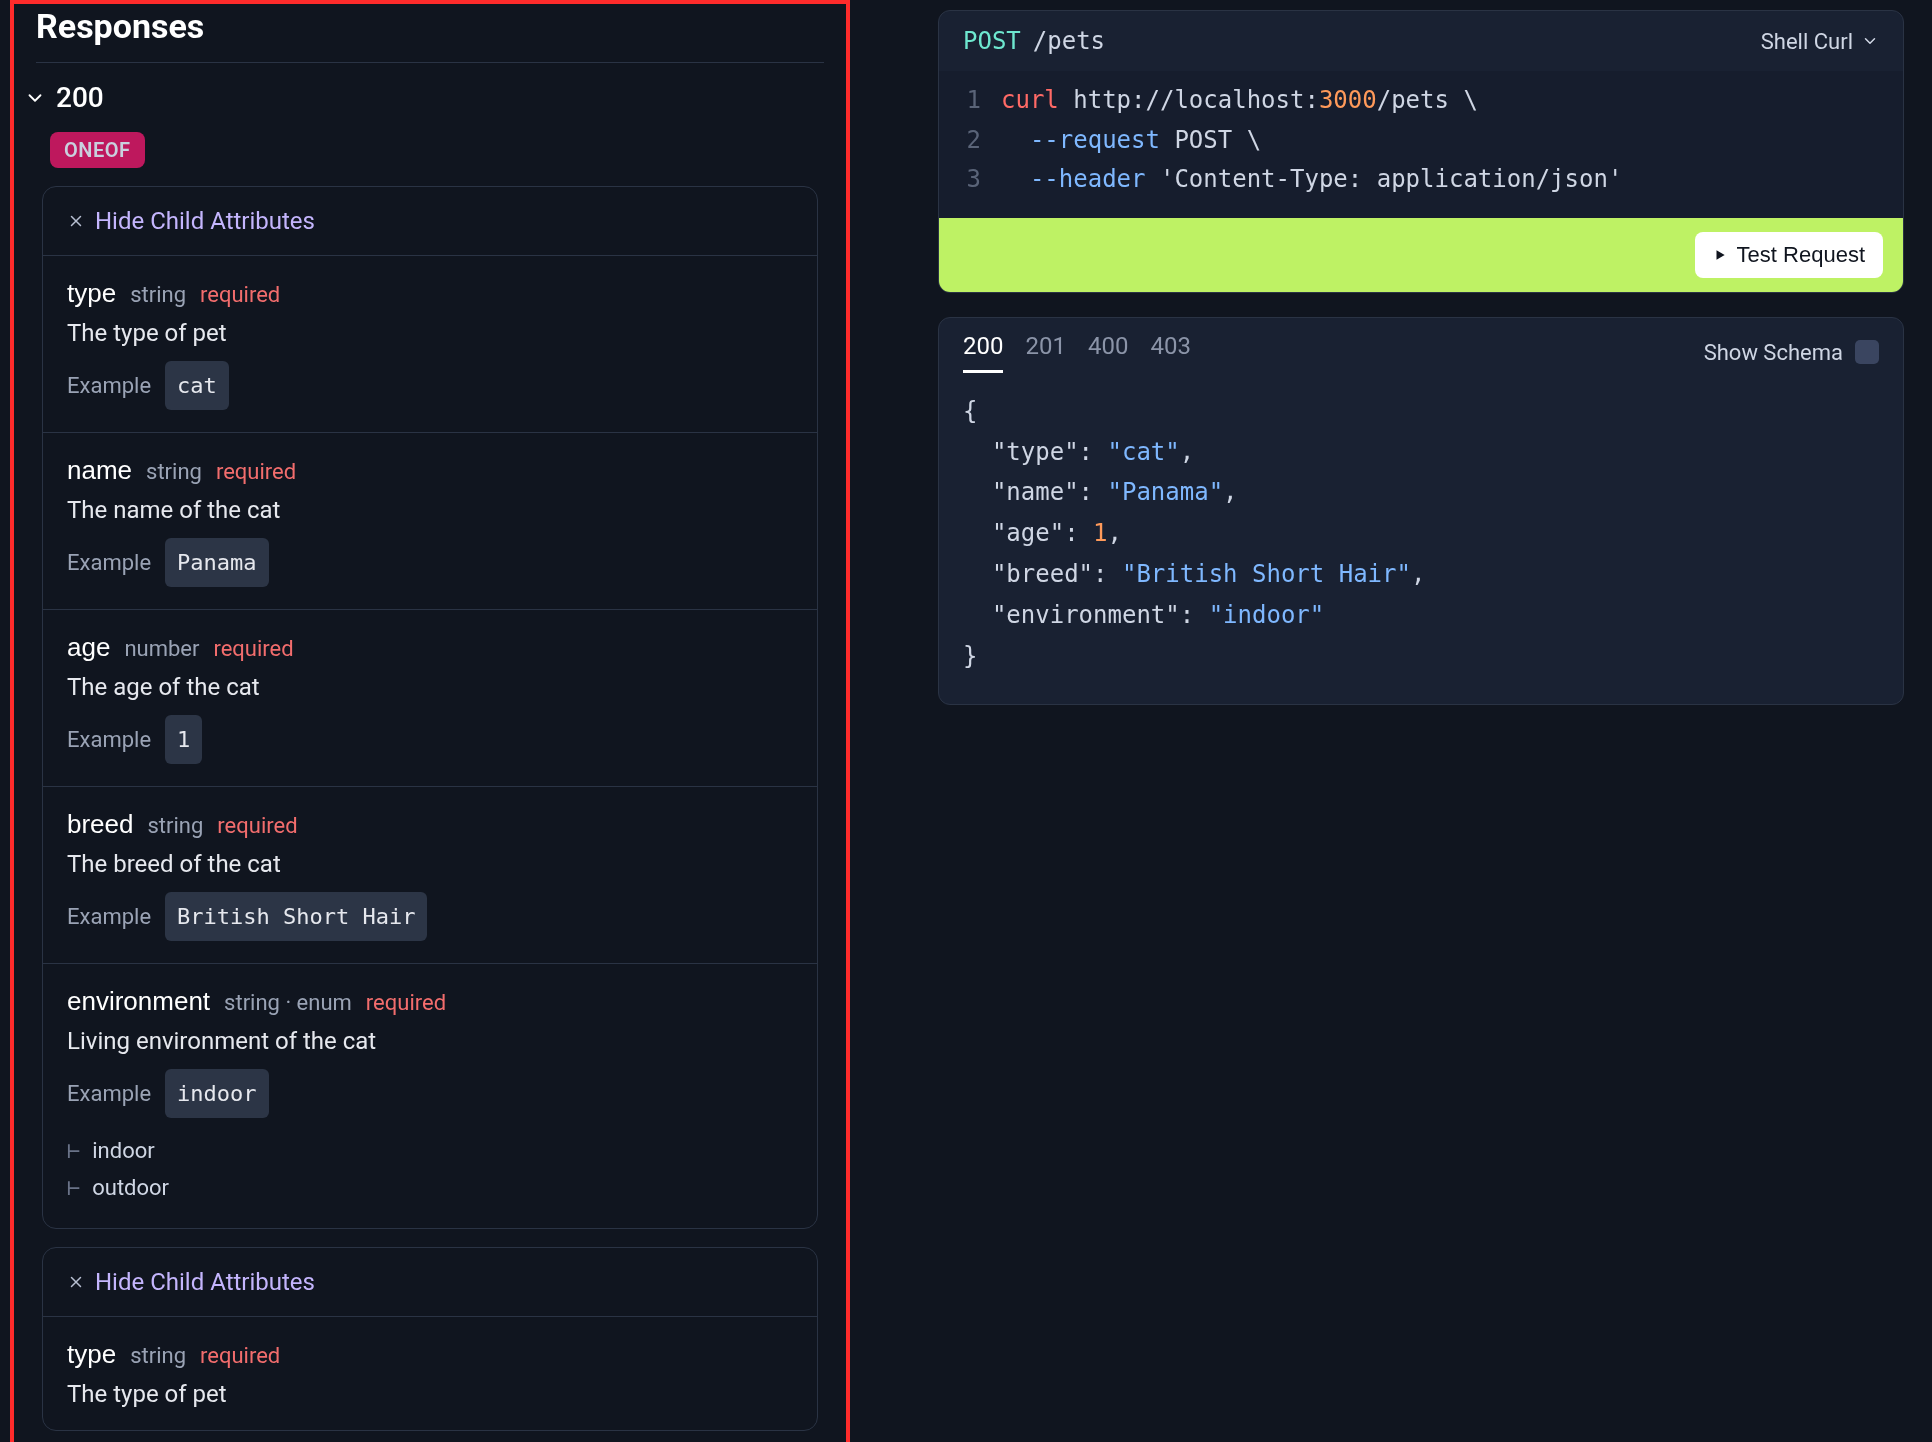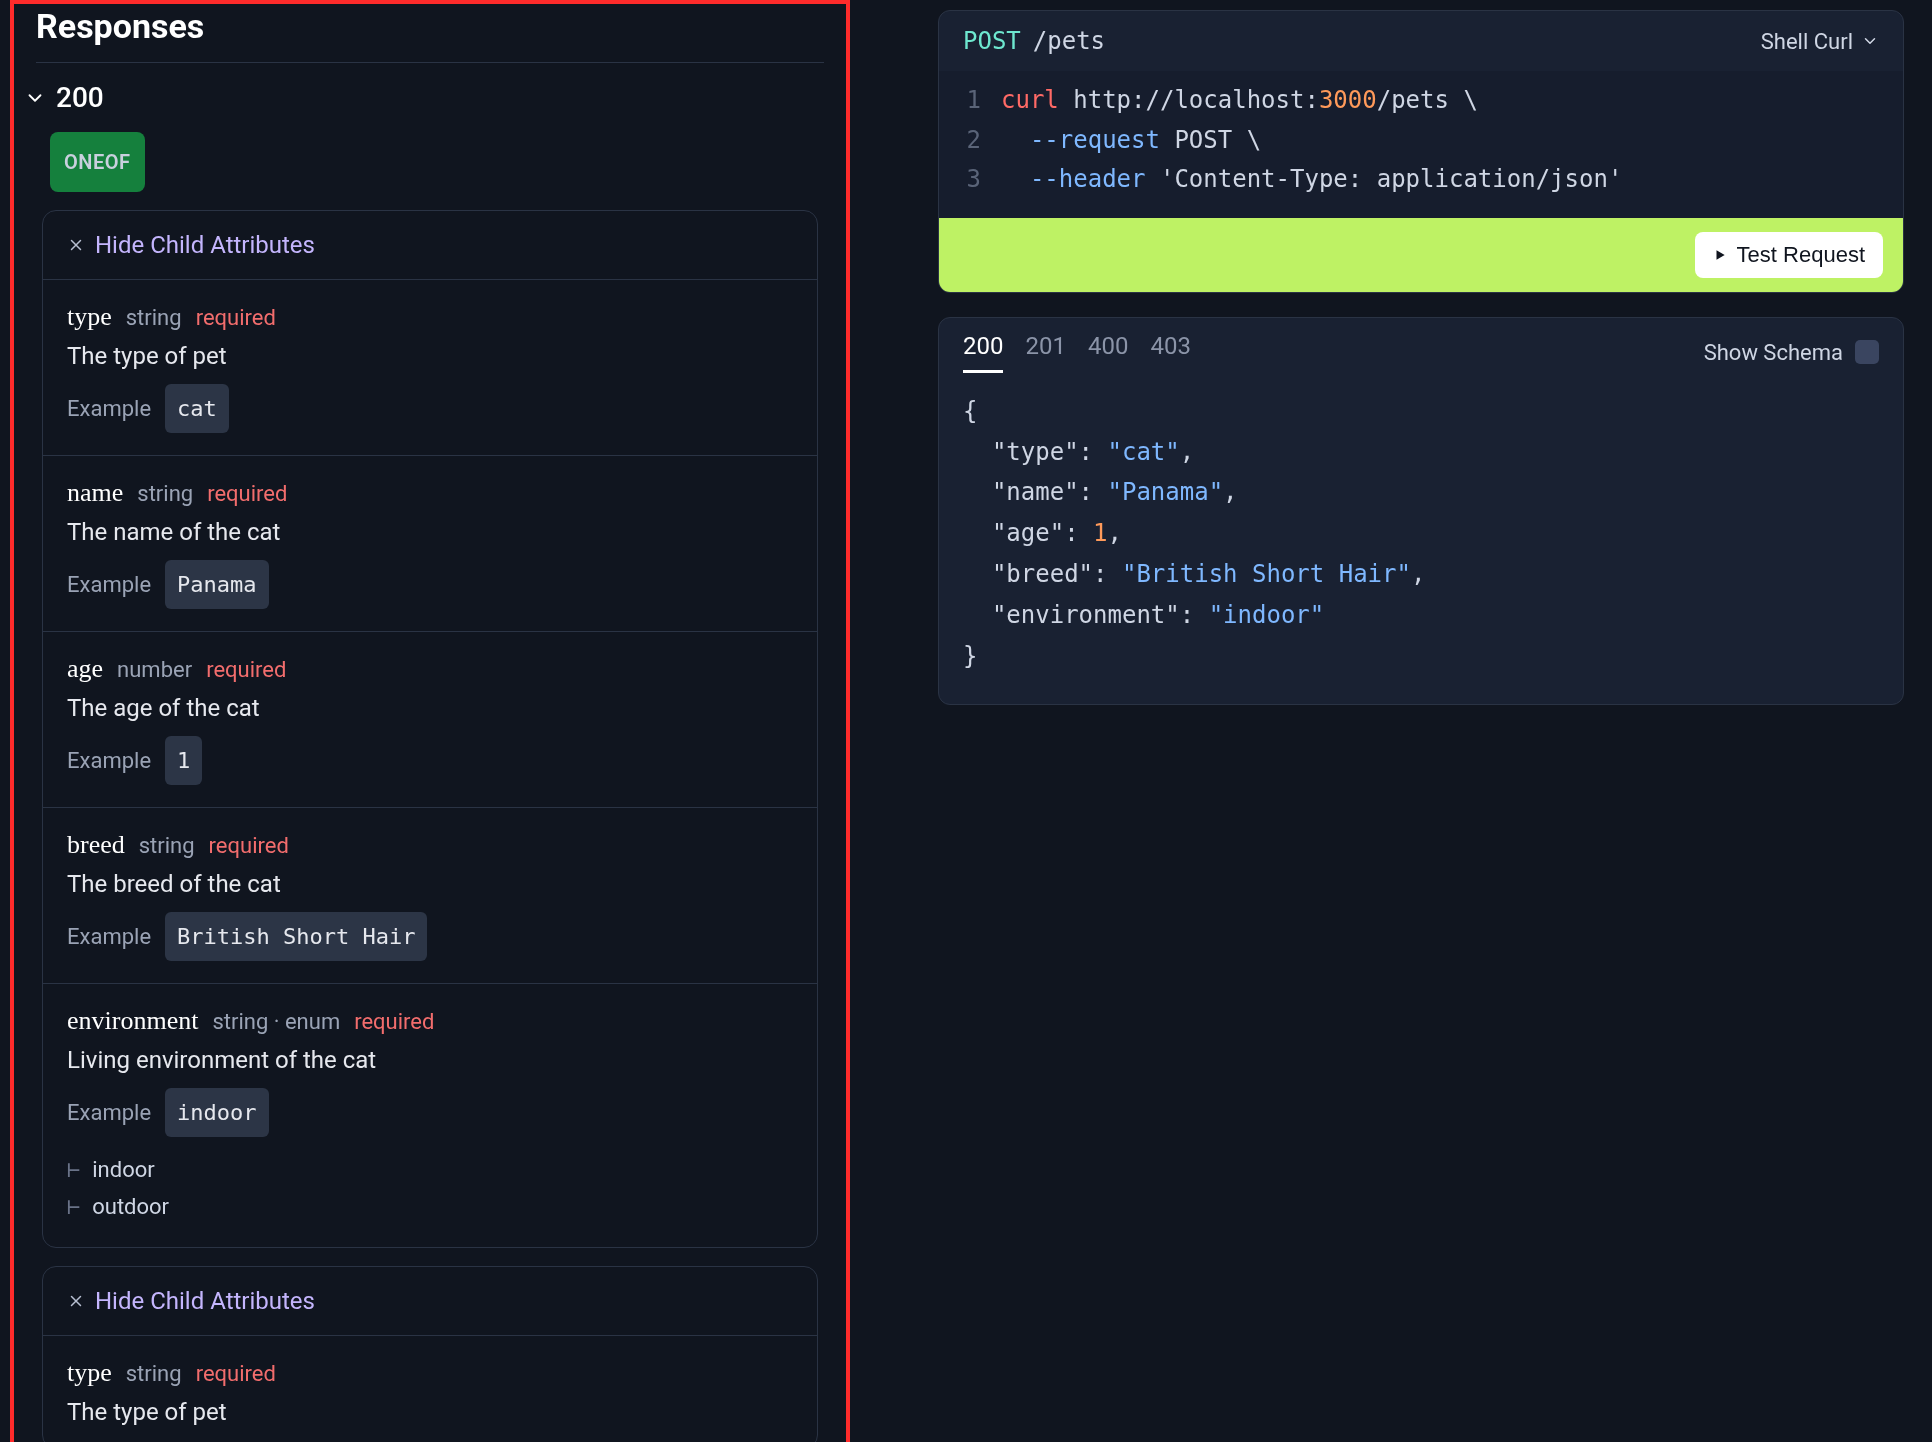--- a/index.html
+++ b/index.html
@@ -8,30 +8,30 @@
 .left-col { width:840px; flex-shrink:0; border:4px solid #ff2b2b; position:relative; }
 .right-col { flex:1; padding-top:10px; padding-right:18px; }
 
 .heading { font-size:34px; font-weight:700; color:#fff; padding:2px 22px 16px 22px; }
 .divider { height:1px; background:#2a3344; margin:0 22px; }
 
 .status-row { display:flex; align-items:center; gap:10px; padding:18px 10px 14px 10px; }
 .chev { width:22px; height:22px; color:#fff; }
 .status-code { font-size:28px; font-weight:500; color:#fff; }
 
-.badge-oneof { display:inline-block; margin:4px 0 18px 36px; background:#15803d; color:#c9d0de; font-size:20px; font-weight:600; padding:18px 14px; border-radius:8px; letter-spacing:0.5px; }
+.badge-oneof { display:inline-block; margin:4px 0 18px 36px; background:#be185d; color:#c9d0de; font-size:20px; font-weight:600; padding:6px 14px; border-radius:8px; letter-spacing:0.5px; }
 
 .schema-box { margin:0 28px 18px 28px; border:1px solid #2a3344; border-radius:14px; overflow:hidden; }
 
 .hide-row { display:flex; align-items:center; gap:10px; padding:20px 24px; color:#c4b5fd; font-size:24px; }
 .hide-row .x-ic { width:18px; height:18px; color:#b7bfd1; }
 
 .attr-row { border-top:1px solid #2a3344; padding:22px 24px; }
 .attr-line1 { display:flex; align-items:baseline; gap:14px; }
-.attr-name { font-family: Liberation Serif, serif; font-size:26px; color:#fff; }
+.attr-name { font-family: Liberation Sans, sans-serif; font-size:26px; color:#fff; }
 .attr-type { font-size:22px; color:#9aa3b5; }
 .attr-req { font-size:22px; color:#f26d6d; }
 .attr-desc { margin-top:10px; font-size:24px; color:#e6e8ee; }
 .attr-example { margin-top:14px; display:flex; align-items:center; gap:14px; }
 .attr-example-label { font-size:22px; color:#9aa3b5; }
 .attr-example-val { font-family: ui-monospace, Menlo, Consolas, monospace; font-size:22px; background:#2c3546; padding:12px 12px; border-radius:6px; color:#e6e8ee; }
 .enum-list { margin-top:14px; }
 .enum-item { display:flex; align-items:center; gap:12px; padding:6px 0; color:#cfd6e4; font-size:22px; }
 .enum-item .bar { color:#6a7388; font-family: ui-monospace, Menlo, monospace; }
 

